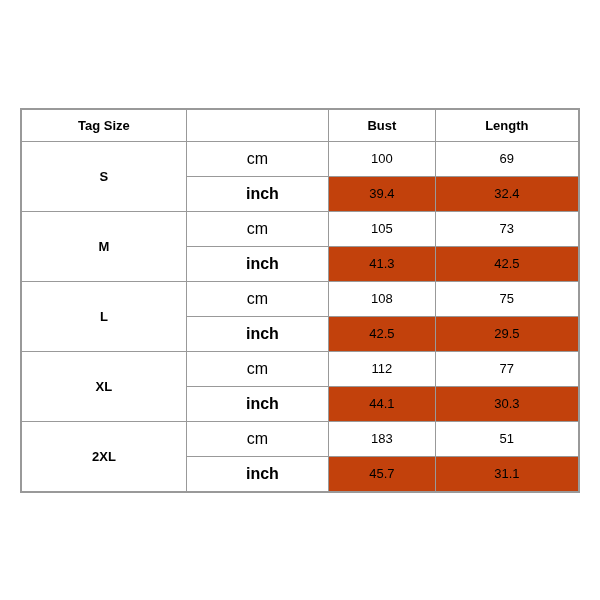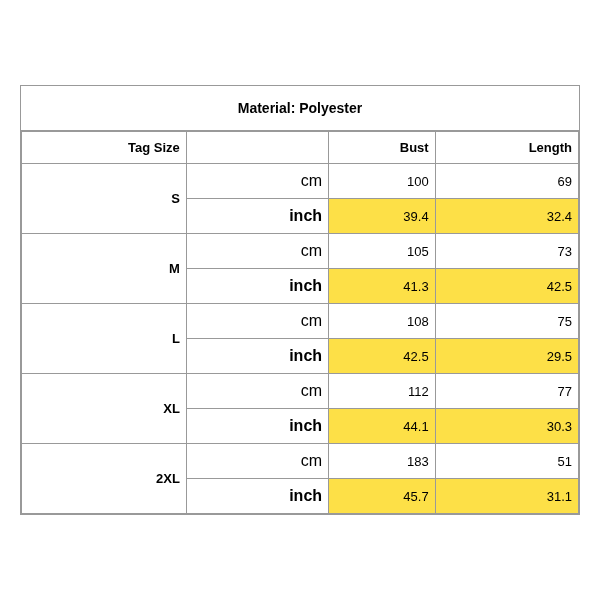--- a/index.html
+++ b/index.html
@@ -32,21 +32,21 @@
       font-size: 14px;
     }
 
     table {
       width: 100%;
       border-collapse: collapse;
     }
 
     td, th {
       border: 1px solid #999;
-      text-align: right;
+      text-align: center;
       padding: 8px 6px;
     }
 
     .header-row th {
       font-weight: bold;
       background: #fff;
       font-size: 13px;
     }
 
     .tag-size-cell {
@@ -57,32 +57,31 @@
     .unit-cell {
       font-size: 16px;
     }
 
     .unit-cell.inch {
       font-weight: bold;
       padding-left: 16px;
     }
 
     .shaded {
-      background-color: #fde047;
+      background-color: #c2410c;
     }
 
     .row-tag {
       vertical-align: middle;
     }
   </style>
 </head>
 <body>
 
 <div class="container">
-  <div class="title-row">Material: Polyester</div>
   <table>
     <thead>
       <tr class="header-row">
         <th>Tag Size</th>
         <th></th>
         <th>Bust</th>
         <th>Length</th>
       </tr>
     </thead>
     <tbody id="table-body">

